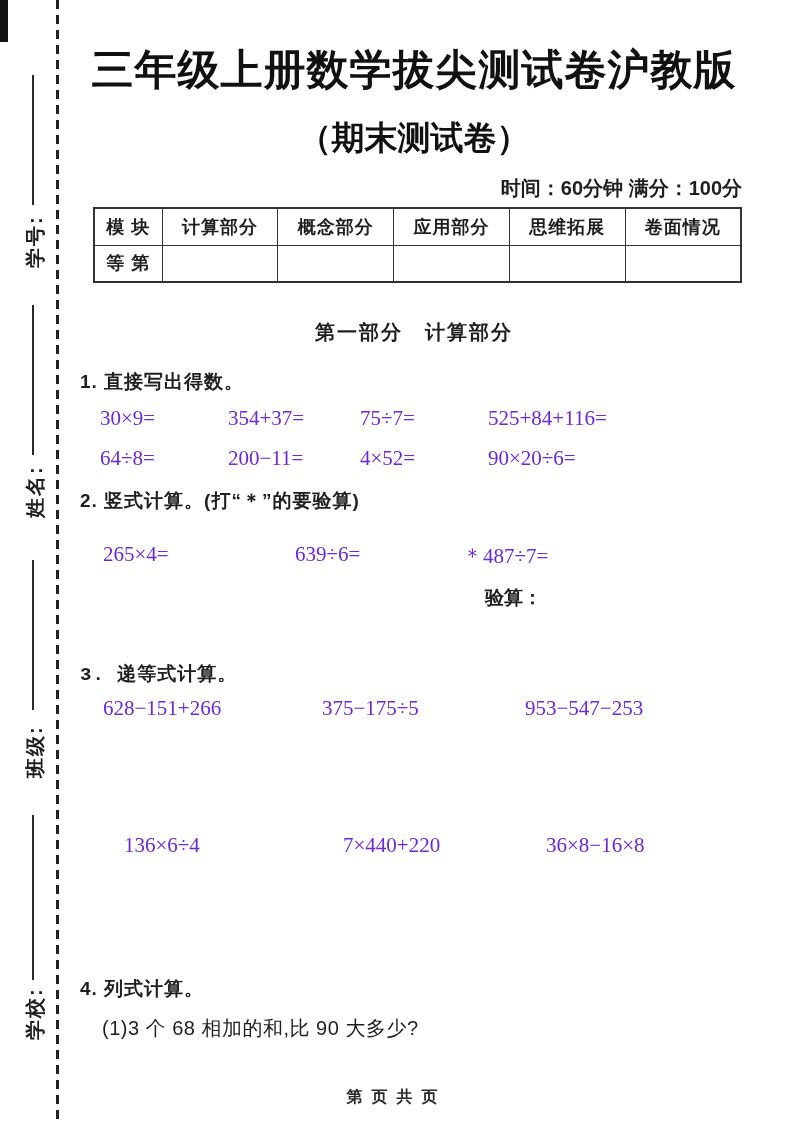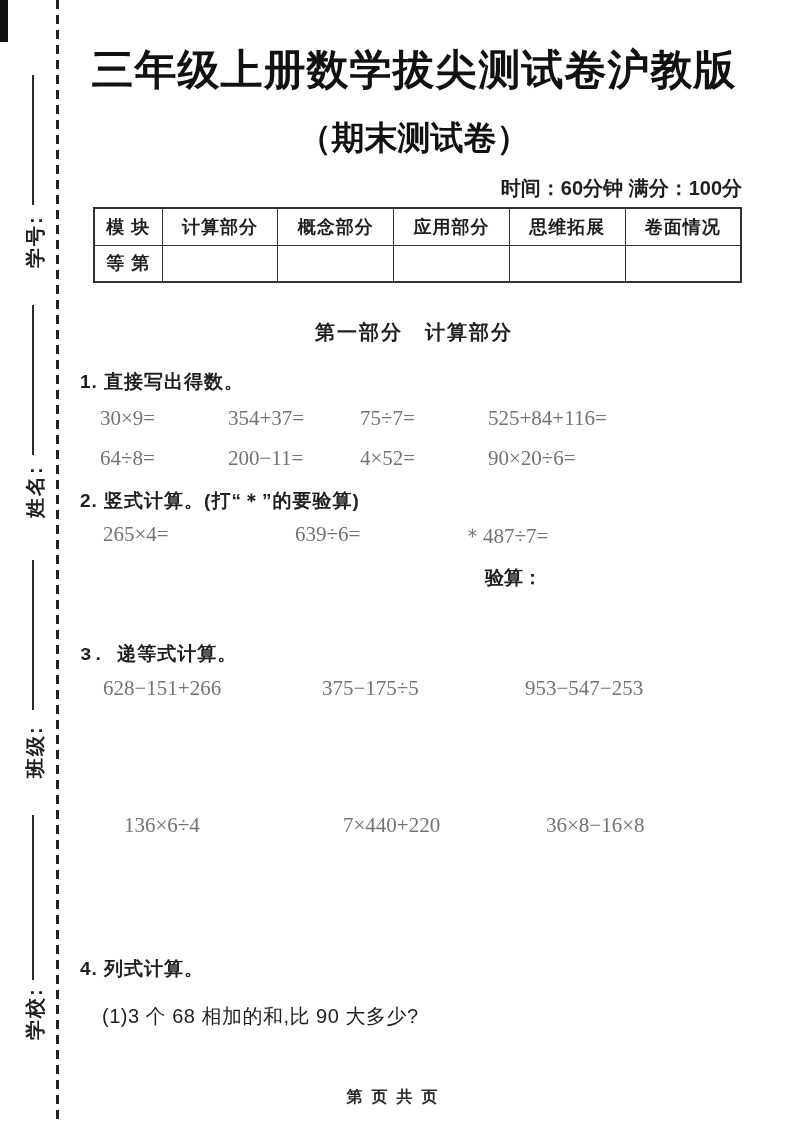--- a/index.html
+++ b/index.html
@@ -74,45 +74,45 @@
   .q-heading {
     font-size: 19px; font-weight: 800; letter-spacing: 1px;
   }
   .qh-1 { margin-top: 23px; }
   .qh-2 { margin-top: 17px; }
   .qh-3 { margin-top: 50px; font-family: Liberation Mono, monospace; }
   .qh-4 { margin-top: 118px; }
 
   .eq {
     font-family: "Liberation Serif", "DejaVu Serif", serif;
-    font-size: 21px; color: #737373; white-space: nowrap;
+    font-size: 21px; color: #6d28d9; white-space: nowrap;
   }
 
   .grid-q1 {
     margin-top: 11px; margin-left: 20px;
     display: grid; grid-template-columns: 128px 132px 128px auto;
     row-gap: 15px;
   }
   .grid-q2 {
-    margin-top: 8px; margin-left: 23px;
+    margin-top: 28px; margin-left: 23px;
     display: grid; grid-template-columns: 192px 167px auto;
   }
   .check-label {
     margin-top: 15px; margin-left: 405px;
     font-size: 19px; font-weight: 700;
   }
   .grid-q3a, .grid-q3b {
     margin-left: 23px;
     display: grid; grid-template-columns: 219px 203px auto;
   }
   .grid-q3a { margin-top: 9px; }
   .grid-q3b { margin-top: 112px; margin-left: 44px; }
 
   .q4-item {
-    margin-top: 21px; margin-left: 22px;
+    margin-top: 13px; margin-left: 22px;
     font-size: 20px; font-weight: 400; letter-spacing: 0.5px;
   }
 
   .footer {
     position: absolute; left: 0; right: 0; bottom: 14px;
     text-align: center; font-size: 16px; font-weight: 600;
     letter-spacing: 9px; color: #2a2a2a;
   }
 </style>
 </head>

